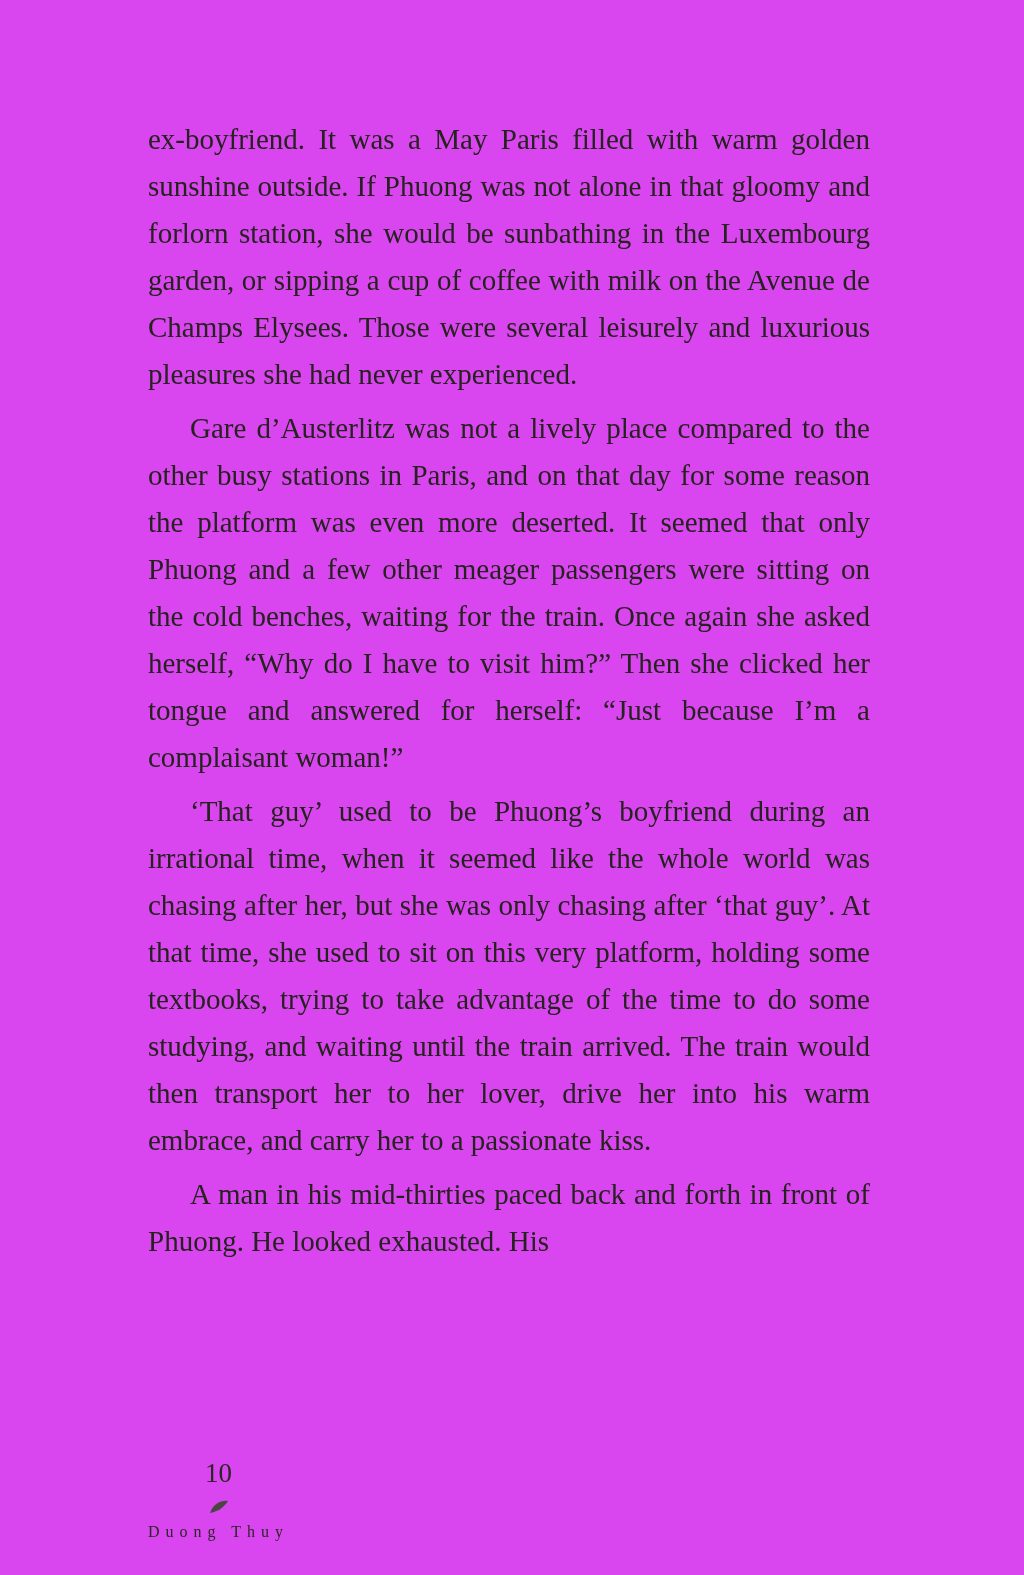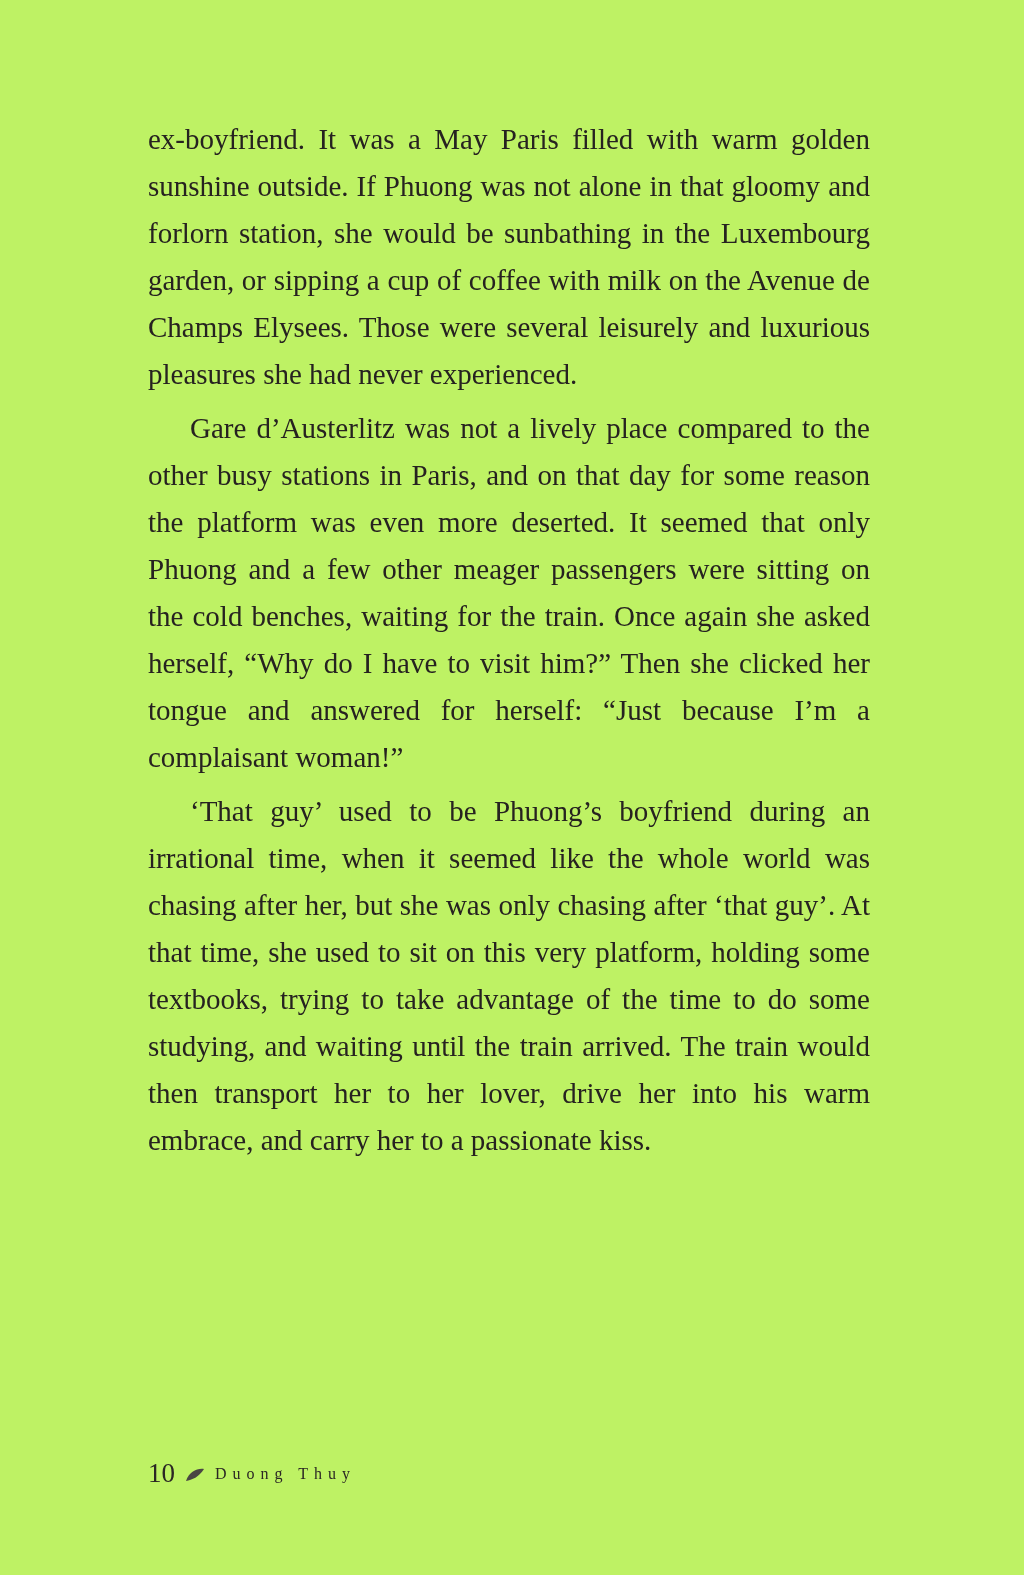--- a/index.html
+++ b/index.html
@@ -4,21 +4,21 @@
 <style>
   html, body {
     margin: 0;
     padding: 0;
     background: #ffffff;
   }
   .page {
     position: relative;
     width: 1024px;
     height: 1575px;
-    background: #bef264;
+    background: #d946ef;
     font-family: "Liberation Serif", "DejaVu Serif", serif;
     color: #262220;
     overflow: hidden;
   }
   .text-block {
     position: absolute;
     top: 116px;
     left: 148px;
     width: 722px;
     font-size: 29px;
@@ -32,20 +32,21 @@
   .text-block p.first {
     text-indent: 0;
   }
   .footer {
     position: absolute;
     left: 148px;
     top: 1458px;
     display: flex;
     align-items: center;
     gap: 10px;
+    flex-direction: column;
   }
   .page-num {
     font-size: 27px;
     color: #2b2724;
   }
   .leaf {
     display: inline-flex;
     align-items: center;
     transform: translateY(1px);
   }
@@ -56,20 +57,21 @@
   }
 </style>
 </head>
 <body>
 
 <div class="page">
   <div class="text-block">
     <p class="first">ex-boyfriend. It was a May Paris filled with warm golden sunshine outside. If Phuong was not alone in that gloomy and forlorn station, she would be sunbathing in the Luxembourg garden, or sipping a cup of coffee with milk on the Avenue de Champs Elysees. Those were several leisurely and luxurious pleasures she had never experienced.</p>
     <p>Gare d’Austerlitz was not a lively place compared to the other busy stations in Paris, and on that day for some reason the platform was even more deserted. It seemed that only Phuong and a few other meager passengers were sitting on the cold benches, waiting for the train. Once again she asked herself, “Why do I have to visit him?” Then she clicked her tongue and answered for herself: “Just because I’m a complaisant woman!”</p>
     <p>‘That guy’ used to be Phuong’s boyfriend during an irrational time, when it seemed like the whole world was chasing after her, but she was only chasing after ‘that guy’. At that time, she used to sit on this very platform, holding some textbooks, trying to take advantage of the time to do some studying, and waiting until the train arrived. The train would then transport her to her lover, drive her into his warm embrace, and carry her to a passionate kiss.</p>
+    <p>A man in his mid-thirties paced back and forth in front of Phuong. He looked exhausted. His</p>
   </div>
 
   <div class="footer">
     <span class="page-num">10</span>
     <span class="leaf">
       <svg width="20" height="14" viewBox="0 0 20 14" aria-hidden="true">
         <path d="M1 13 C 4 4, 12 0, 19 1 C 14 9, 7 12, 1 13 Z" fill="#4a4643"></path>
       </svg>
     </span>
     <span class="author">Duong Thuy</span>

